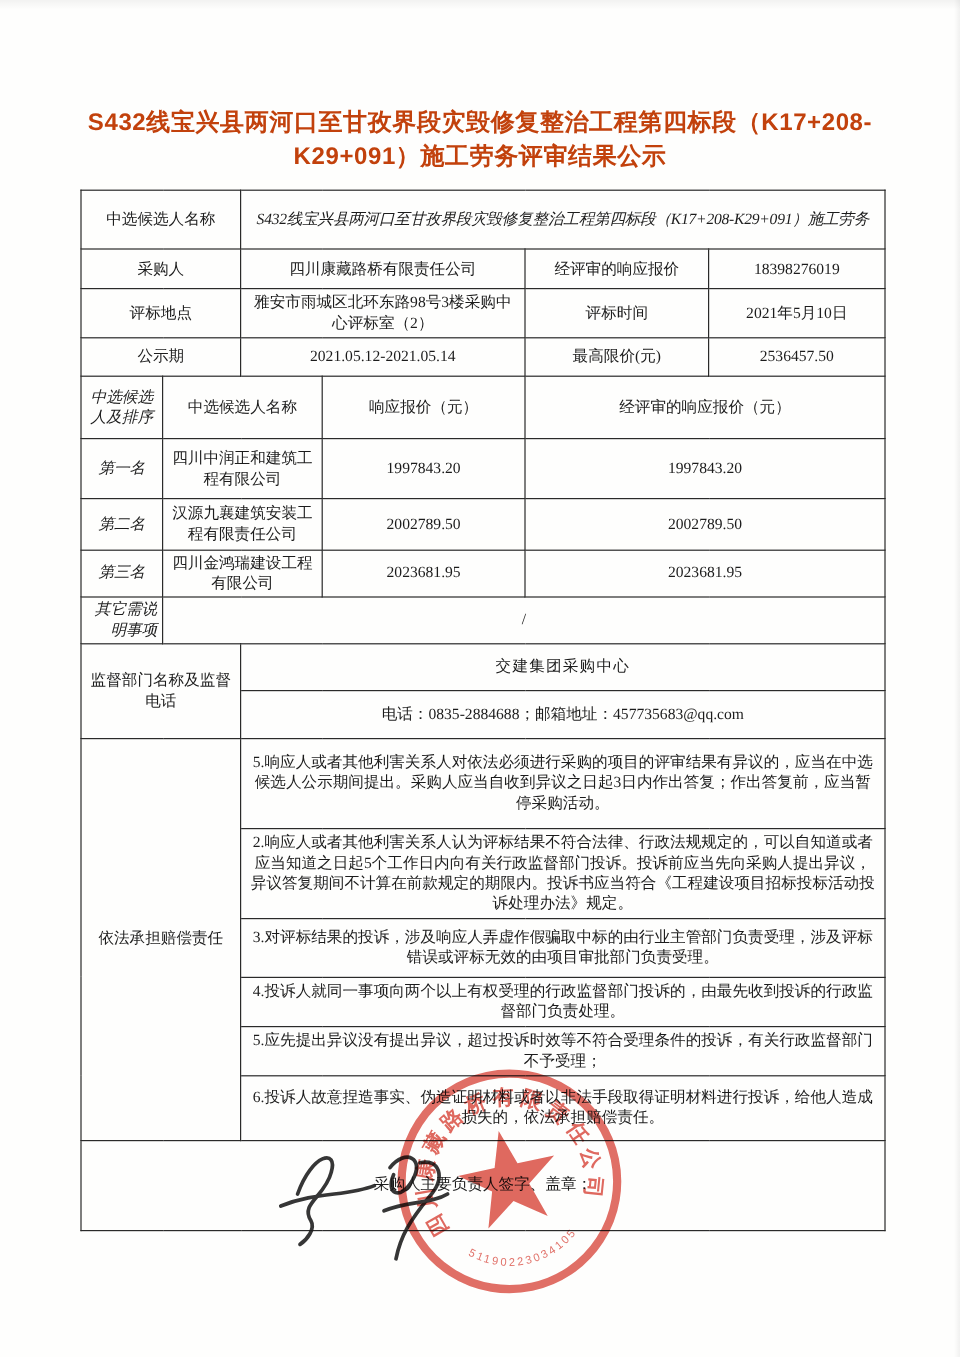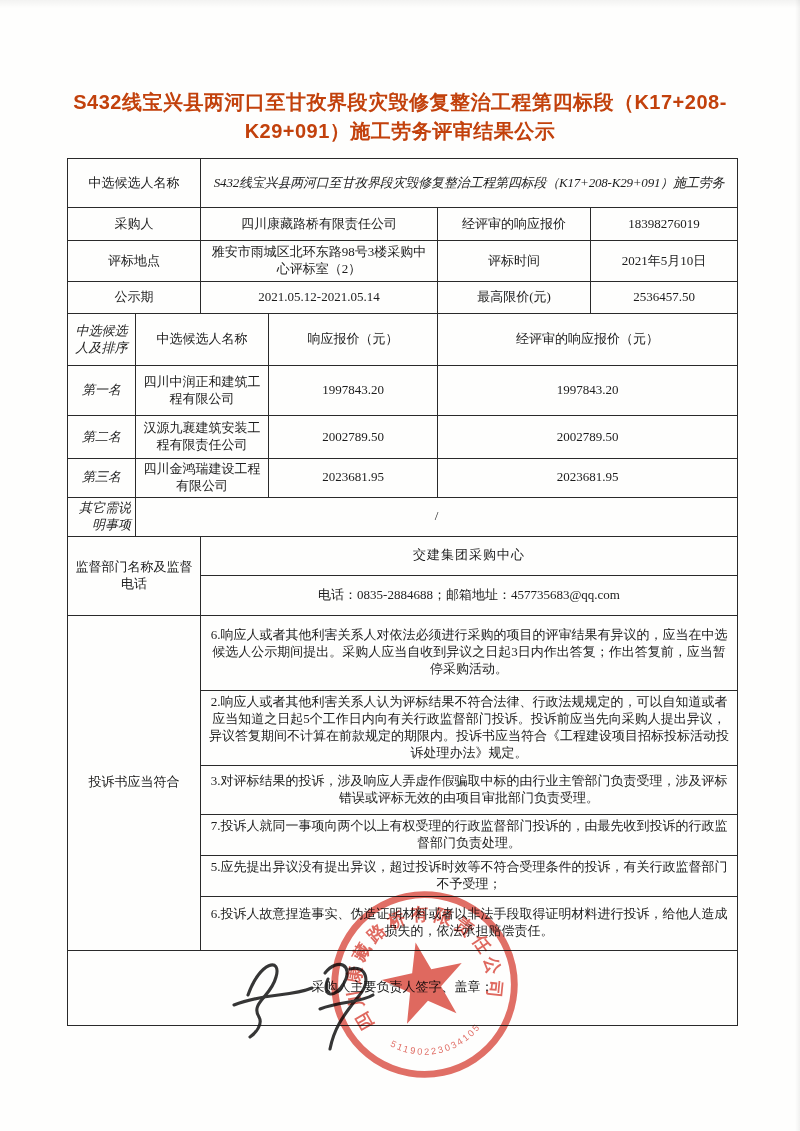--- a/index.html
+++ b/index.html
@@ -142,31 +142,31 @@
 
     <tr style="height:39px">
       <td colspan="2" rowspan="2">监督部门名称及监督电话</td>
       <td colspan="4" class="dept-cell">交建集团采购中心</td>
     </tr>
     <tr style="height:40px">
       <td colspan="4">电话：0835-2884688；邮箱地址：457735683@qq.com</td>
     </tr>
 
     <tr style="height:75px">
-      <td colspan="2" rowspan="6" class="obj-label">投诉书应当符合</td>
-      <td colspan="4" class="obj-item">6.响应人或者其他利害关系人对依法必须进行采购的项目的评审结果有异议的，应当在中选候选人公示期间提出。采购人应当自收到异议之日起3日内作出答复；作出答复前，应当暂停采购活动。</td>
+      <td colspan="2" rowspan="6" class="obj-label">依法承担赔偿责任</td>
+      <td colspan="4" class="obj-item">5.响应人或者其他利害关系人对依法必须进行采购的项目的评审结果有异议的，应当在中选候选人公示期间提出。采购人应当自收到异议之日起3日内作出答复；作出答复前，应当暂停采购活动。</td>
     </tr>
     <tr style="height:75px">
       <td colspan="4" class="obj-item">2.响应人或者其他利害关系人认为评标结果不符合法律、行政法规规定的，可以自知道或者应当知道之日起5个工作日内向有关行政监督部门投诉。投诉前应当先向采购人提出异议，异议答复期间不计算在前款规定的期限内。投诉书应当符合《工程建设项目招标投标活动投诉处理办法》规定。</td>
     </tr>
     <tr style="height:49px">
       <td colspan="4" class="obj-item">3.对评标结果的投诉，涉及响应人弄虚作假骗取中标的由行业主管部门负责受理，涉及评标错误或评标无效的由项目审批部门负责受理。</td>
     </tr>
     <tr style="height:41px">
-      <td colspan="4" class="obj-item">7.投诉人就同一事项向两个以上有权受理的行政监督部门投诉的，由最先收到投诉的行政监督部门负责处理。</td>
+      <td colspan="4" class="obj-item">4.投诉人就同一事项向两个以上有权受理的行政监督部门投诉的，由最先收到投诉的行政监督部门负责处理。</td>
     </tr>
     <tr style="height:41px">
       <td colspan="4" class="obj-item">5.应先提出异议没有提出异议，超过投诉时效等不符合受理条件的投诉，有关行政监督部门不予受理；</td>
     </tr>
     <tr style="height:54px">
       <td colspan="4" class="obj-item">6.投诉人故意捏造事实、伪造证明材料或者以非法手段取得证明材料进行投诉，给他人造成损失的，依法承担赔偿责任。</td>
     </tr>
 
     <tr style="height:75px">
       <td colspan="6" class="sig-row">采购人主要负责人签字、盖章：</td>

